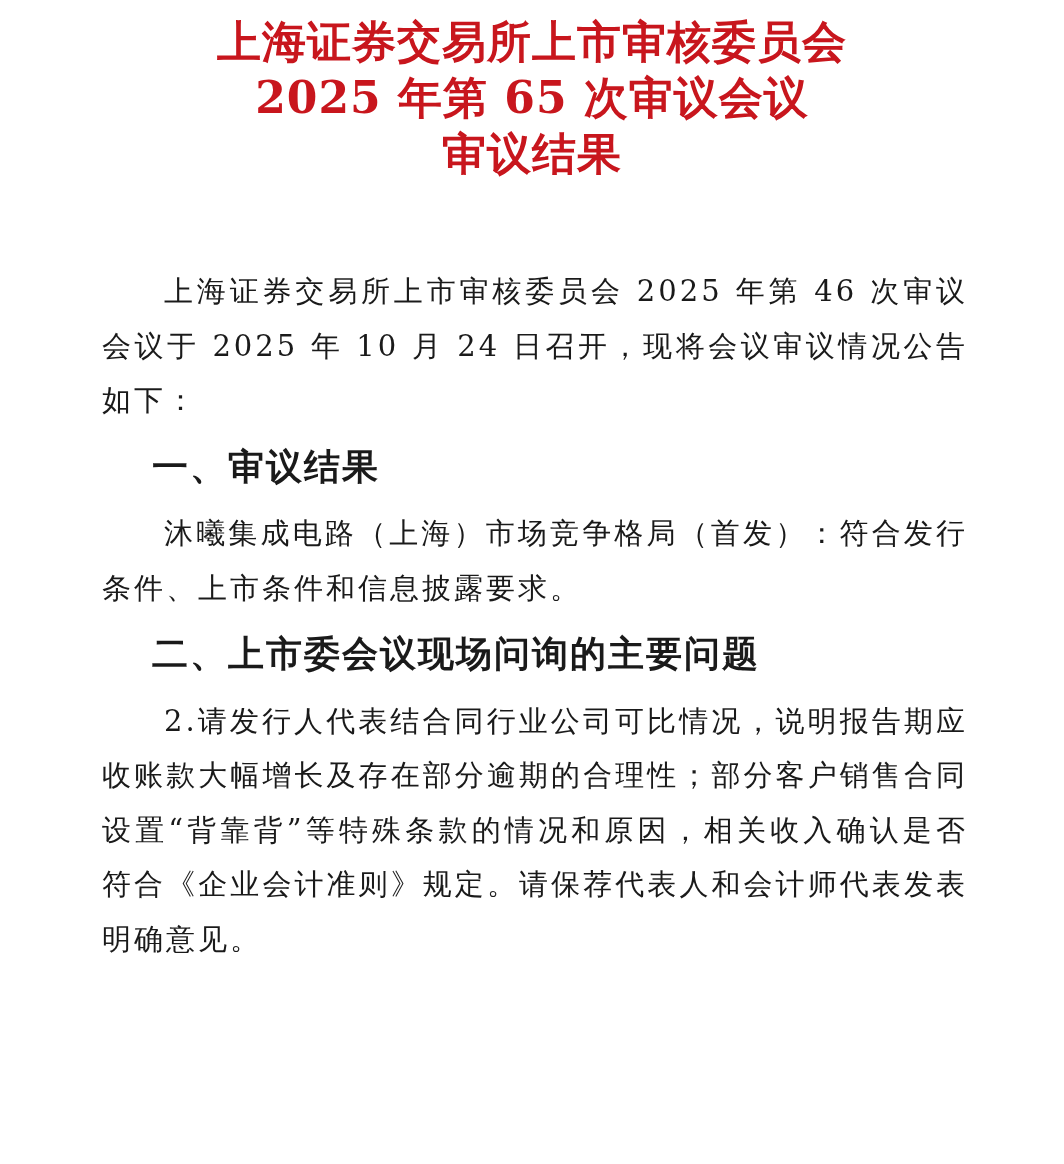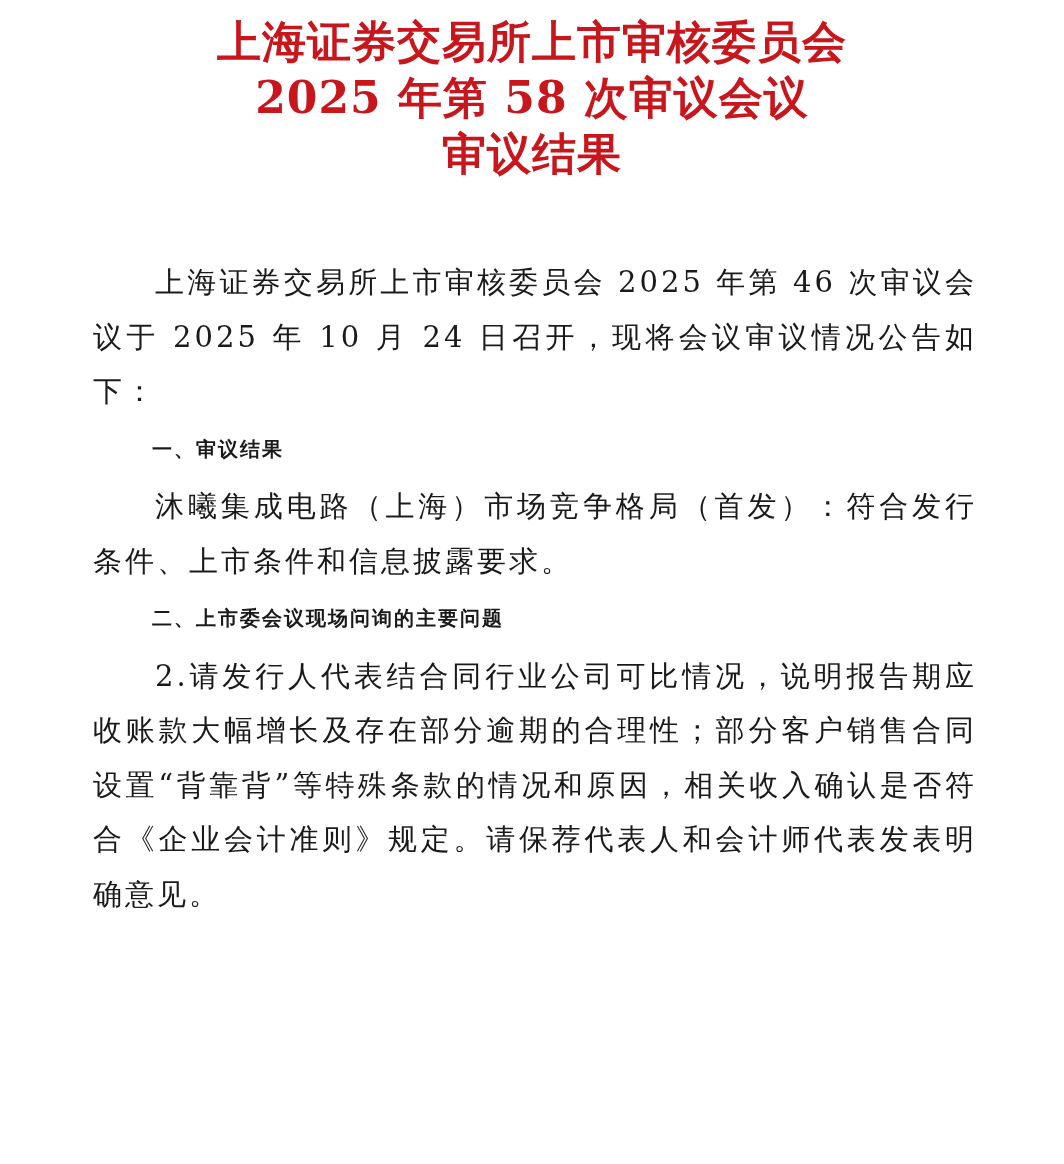--- a/index.html
+++ b/index.html
@@ -33,40 +33,40 @@
     .body-text {
       position: absolute;
       left: 90px;
       top: 252px;
       width: 890px;
       font-size: 29px;
       line-height: 54.5px;
       letter-spacing: 3px;
     }
     .para {
-      margin: 3px;
+      margin: 12px;
       text-indent: 62px;
       text-align: justify;
       text-align-last: left;
     }
     .heading {
       margin: 0;
       text-indent: 62px;
       font-family: "DejaVu Sans", "Liberation Sans", sans-serif;
       font-weight: bold;
-      font-size: 20px;
+      font-size: 36px;
       letter-spacing: 2px;
     }
   </style>
 </head>
 <body>
 
 <div class="title-block">
   <div class="title-line">上海证券交易所上市审核委员会</div>
-  <div class="title-line">2025 年第 58 次审议会议</div>
+  <div class="title-line">2025 年第 65 次审议会议</div>
   <div class="title-line">审议结果</div>
 </div>
 
 <div class="body-text">
   <p class="para">上海证券交易所上市审核委员会 2025 年第 46 次审议会议于 2025 年 10 月 24 日召开，现将会议审议情况公告如下：</p>
 
   <p class="heading">一、审议结果</p>
   <p class="para">沐曦集成电路（上海）市场竞争格局（首发）：符合发行条件、上市条件和信息披露要求。</p>
 
   <p class="heading">二、上市委会议现场问询的主要问题</p>

